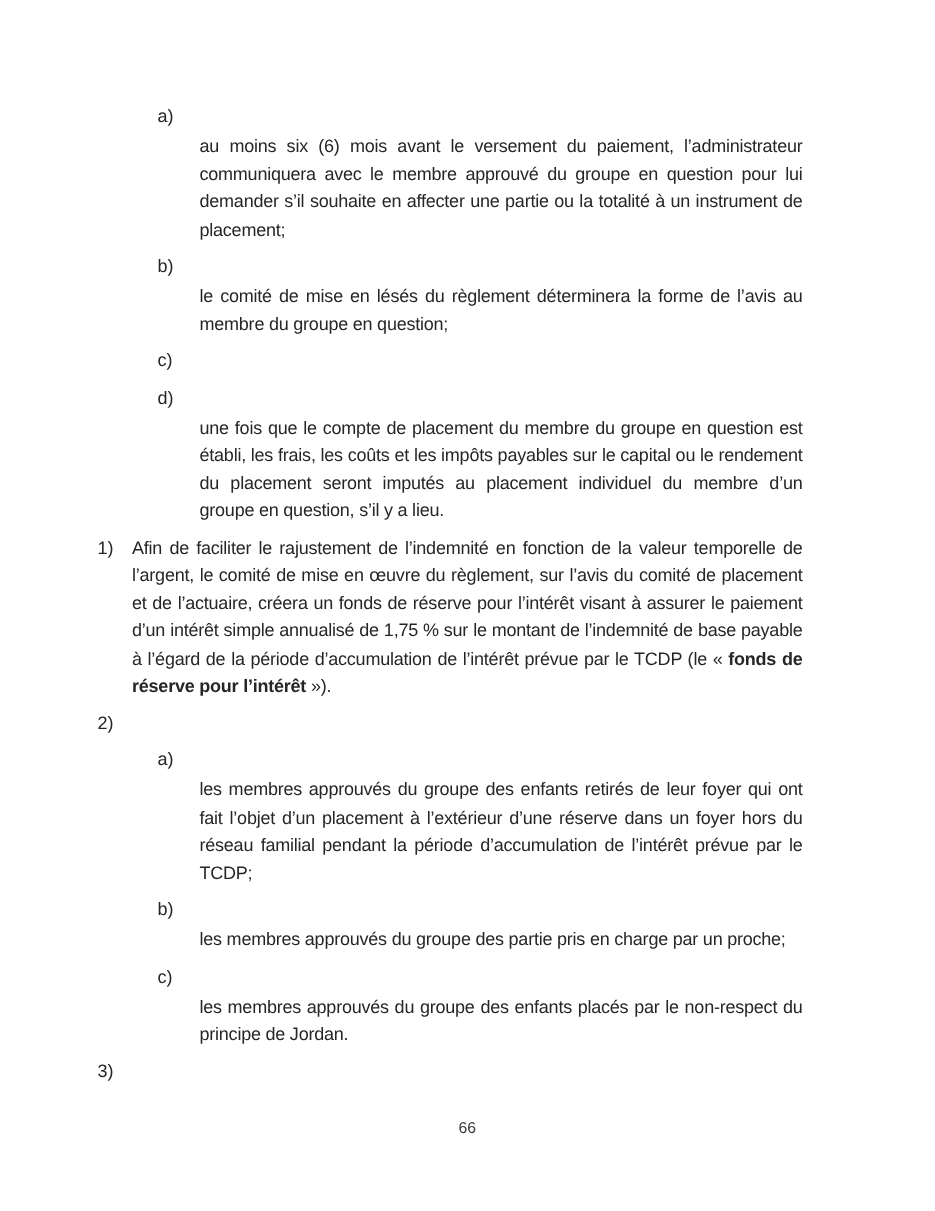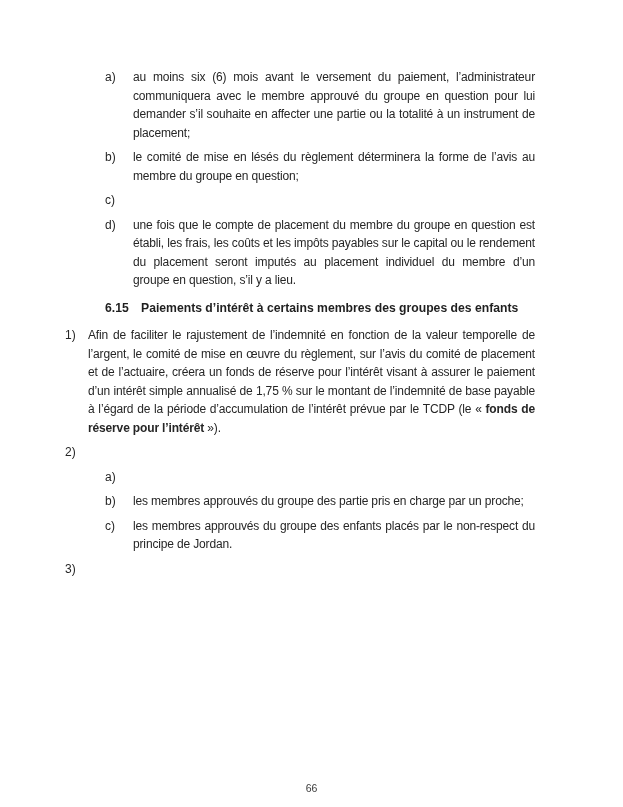--- a/index.html
+++ b/index.html
@@ -17,21 +17,21 @@
   .page {
     position: absolute;
     inset: 0;
     padding-top: 68px;
     box-sizing: border-box;
     background: #ffffff;
   }
   .row { display: flex; align-items: flex-start; margin-bottom: 6px; }
   .row.sub { margin-left: 105px; }
   .row.sub .marker { width: 28px; flex: none; }
-  .row.sub .txt { width: 402px; flex: none; }
+  .row.sub .txt { width: 402px; flex: none; margin-top: 20px; }
   .row.num { margin-left: 65px; }
   .row.num .marker { width: 23px; flex: none; }
   .row.num .txt { width: 447px; flex: none; }
   .marker { color: #262626; }
   .txt {
     text-align: justify;
     letter-spacing: -0.15px;
   }
   .heading {
     display: flex;
@@ -40,21 +40,21 @@
     font-size: 12.2px;
     color: #1f1f1f;
   }
   .heading .hnum { width: 36px; flex: none; }
   .heading .htitle { flex: none; max-width: 420px; }
   .txt b { font-weight: bold; }
   .pagenum {
     position: absolute;
     left: 0;
     right: 0;
-    top: 782px;
+    top: 746px;
     text-align: center;
     font-size: 10.5px;
     line-height: 13px;
     color: #3c3c3c;
   }
 </style>
 </head>
 <body>
 
 <div class="page">
@@ -71,36 +71,33 @@
 
   <div class="row sub">
     <span class="marker">c)</span>
   </div>
 
   <div class="row sub">
     <span class="marker">d)</span>
     <div class="txt">une fois que le compte de placement du membre du groupe en question est établi, les frais, les coûts et les impôts payables sur le capital ou le rendement du placement seront imputés au placement individuel du membre d’un groupe en question, s’il y a lieu.</div>
   </div>
 
-  <div class="heading">
-    <span class="hnum">6.15</span>
-    <span class="htitle">Paiements d’intérêt à certains membres des groupes des enfants</span>
-  </div>
 
   <div class="row num">
     <span class="marker">1)</span>
     <div class="txt"><span>Afin de faciliter le rajustement de l’indemnité en fonction de la valeur temporelle de l’argent, le comité de mise en œuvre du règlement, sur l’avis du comité de placement et de l’actuaire, créera un fonds de réserve pour l’intérêt visant à assurer le paiement d’un intérêt simple annualisé de 1,75 % sur le montant de l’indemnité de base payable à l’égard de la période d’accumulation de l’intérêt prévue par le TCDP (le « </span><b>fonds de réserve pour l’intérêt</b><span> »).</span></div>
   </div>
 
   <div class="row num">
     <span class="marker">2)</span>
   </div>
 
   <div class="row sub">
     <span class="marker">a)</span>
+    <div class="txt">les membres approuvés du groupe des enfants retirés de leur foyer qui ont fait l’objet d’un placement à l’extérieur d’une réserve dans un foyer hors du réseau familial pendant la période d’accumulation de l’intérêt prévue par le TCDP;</div>
   </div>
 
   <div class="row sub">
     <span class="marker">b)</span>
     <div class="txt">les membres approuvés du groupe des partie pris en charge par un proche;</div>
   </div>
 
   <div class="row sub">
     <span class="marker">c)</span>
     <div class="txt">les membres approuvés du groupe des enfants placés par le non-respect du principe de Jordan.</div>

